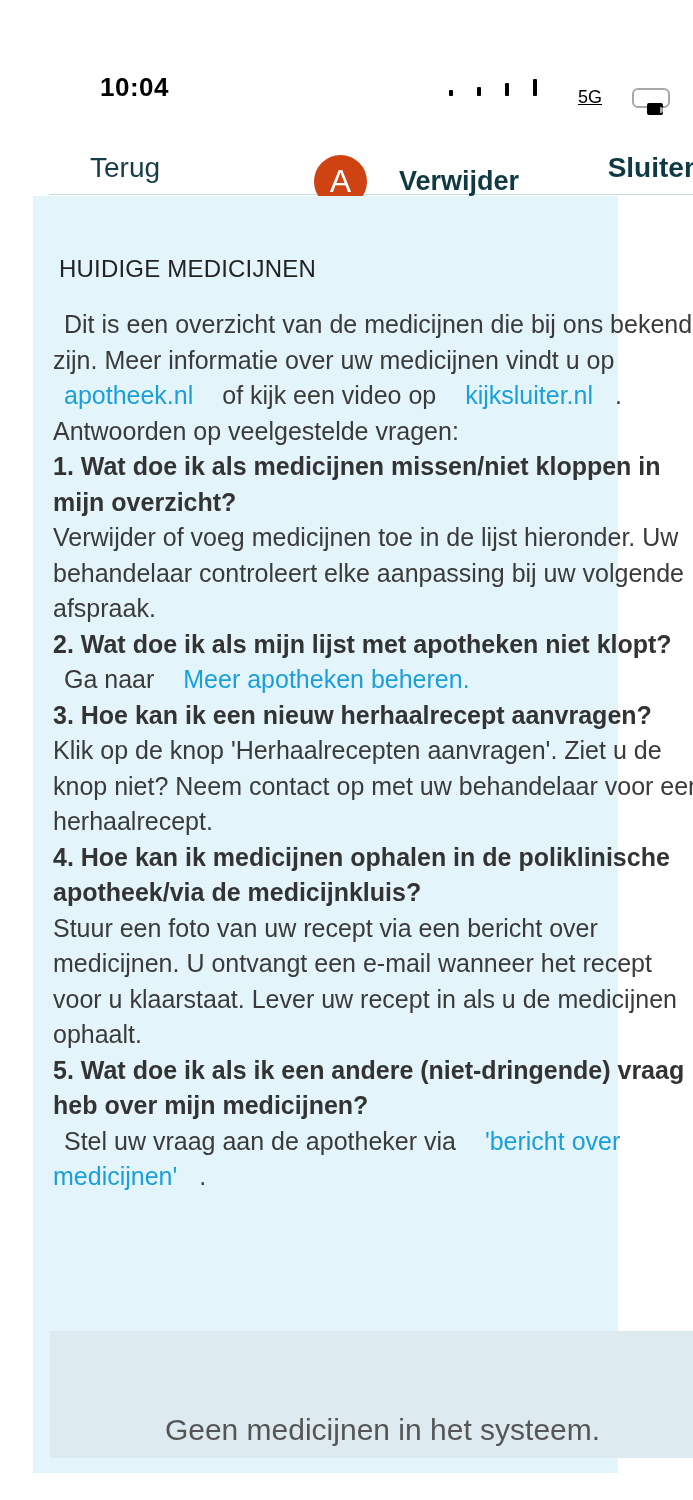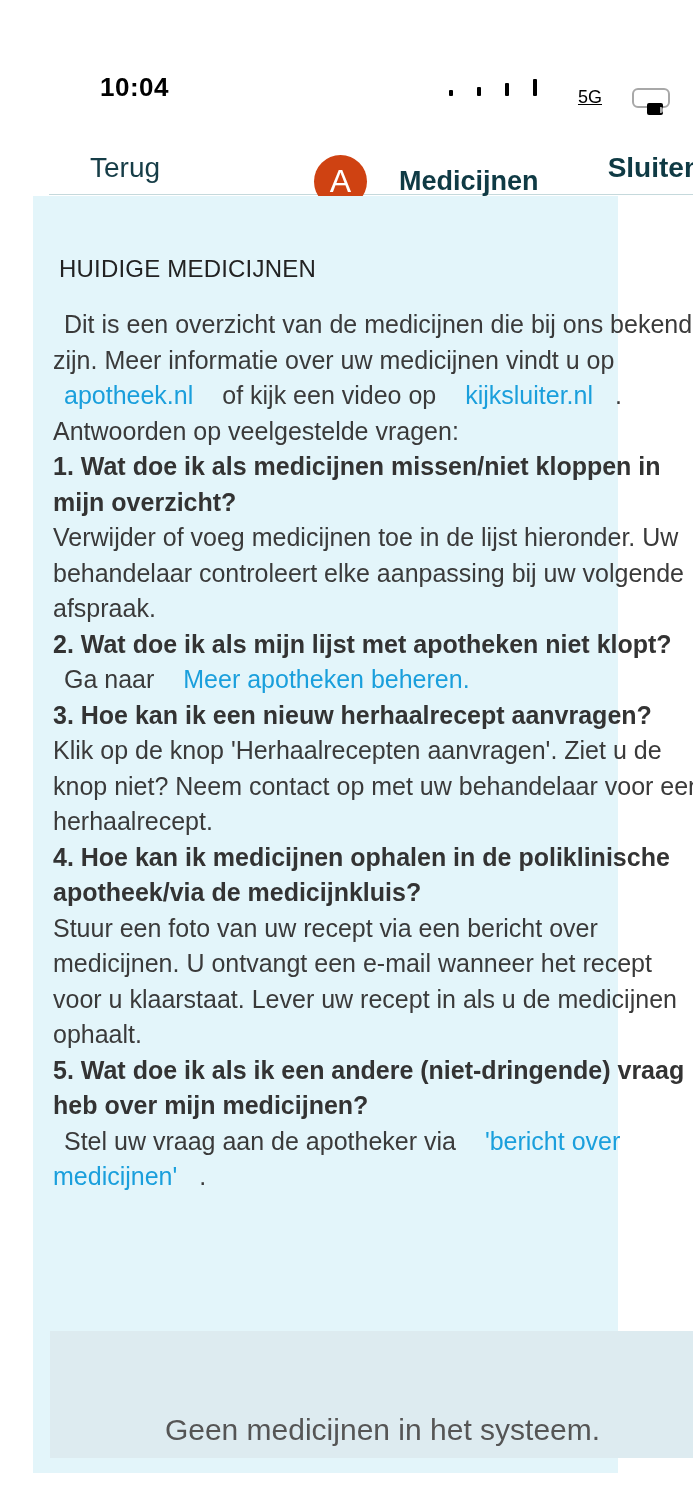--- a/index.html
+++ b/index.html
@@ -54,21 +54,21 @@
       <div class="level"></div>
       <div class="cap"></div>
     </div>
   </div>
 </div>
 
 <div class="nav-bar">
   <div class="nav-back">Terug</div>
   <div class="nav-center">
     <div class="avatar">A</div>
-    <div class="nav-title">Medicijnen</div>
+    <div class="nav-title">Verwijder</div>
   </div>
   <div class="nav-close">Sluiten</div>
 </div>
 
 <div class="content">
   <div class="scrollbar"></div>
 
   <div class="section-title">HUIDIGE MEDICIJNEN</div>
 
   <div class="intro">

